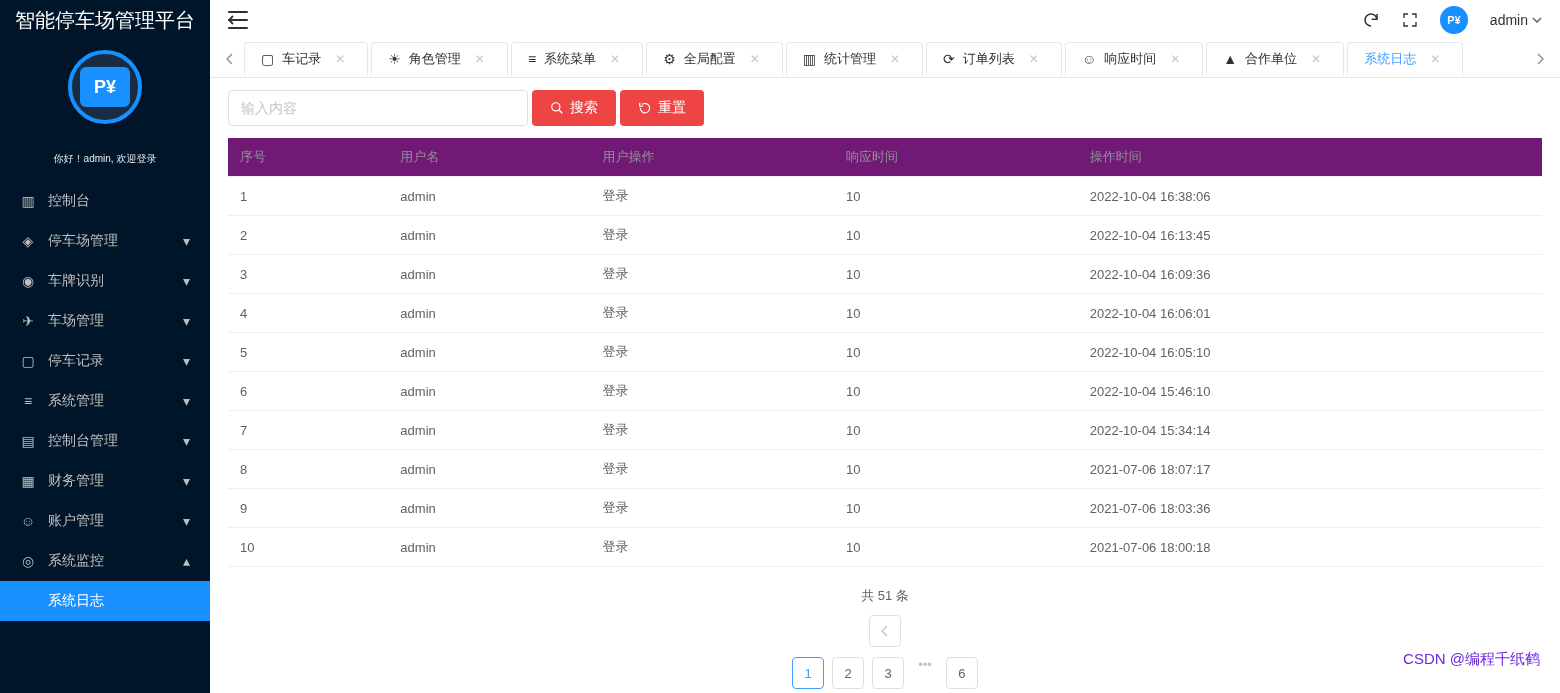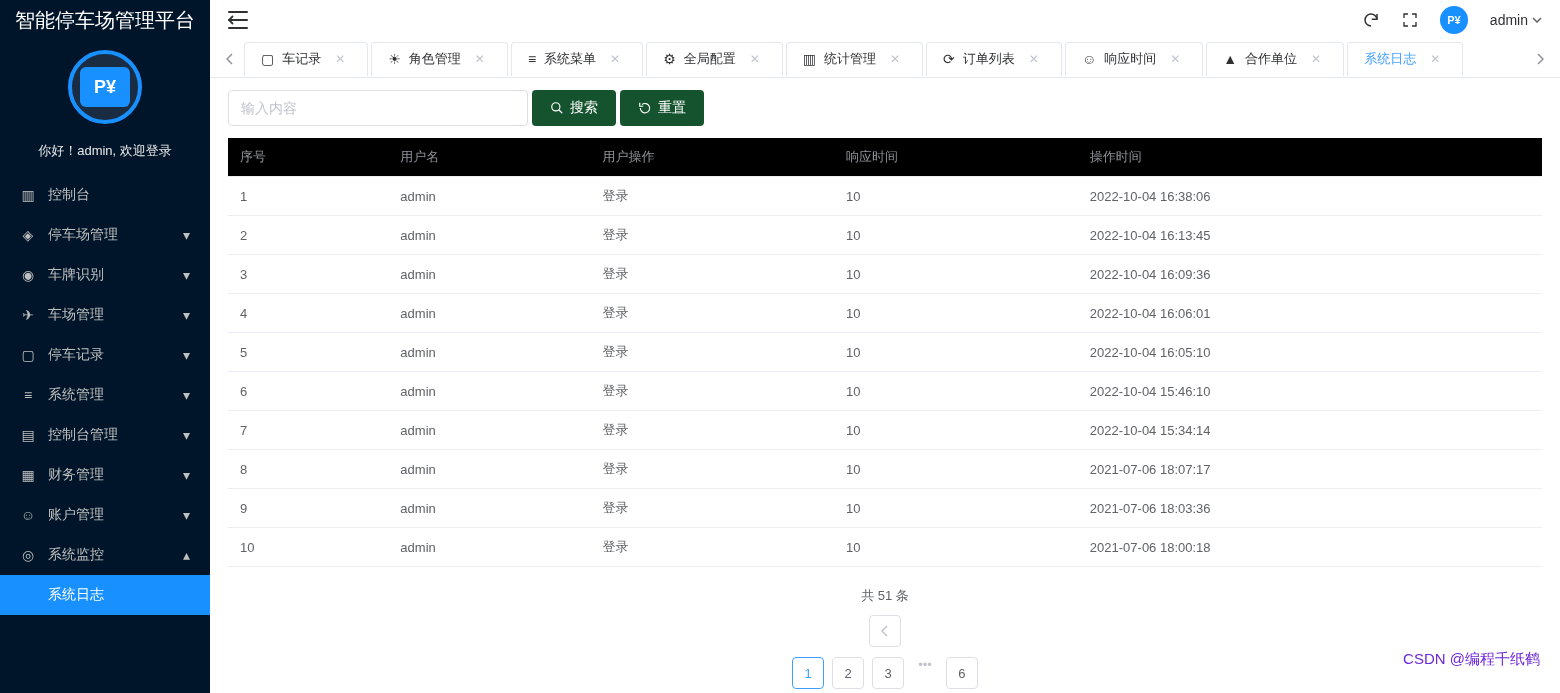--- a/index.html
+++ b/index.html
@@ -3,21 +3,21 @@
 <meta charset="utf-8">
 <style>
 * { box-sizing: border-box; margin: 0; padding: 0; }
 body { font-family: -apple-system, BlinkMacSystemFont, "Segoe UI", "PingFang SC", "Microsoft YaHei", sans-serif; font-size: 14px; color: #606266; background: #fff; width: 1560px; height: 693px; overflow: hidden; position: relative; }
 
 .sidebar { position: absolute; left: 0; top: 0; width: 210px; height: 693px; background: #001529; color: #fff; }
 .sidebar-title { height: 40px; display: flex; align-items: center; justify-content: center; font-size: 20px; font-weight: 500; color: #fff; }
 .logo-wrap { display: flex; flex-direction: column; align-items: center; padding: 10px 0 15px; }
 .logo-circle { width: 74px; height: 74px; border-radius: 50%; background: #1a2c42; border: 4px solid #1890ff; display: flex; align-items: center; justify-content: center; }
 .logo-inner { width: 50px; height: 40px; background: #1890ff; border-radius: 6px; display: flex; align-items: center; justify-content: center; color: #fff; font-weight: bold; font-size: 18px; }
-.welcome { margin-top: 18px; font-size: 13px; color: #e8e8e8; }
+.welcome { margin-top: 28px; font-size: 10px; color: #e8e8e8; }
 .menu { list-style: none; }
 .menu-item { height: 40px; display: flex; align-items: center; padding: 0 20px; color: #bfbfbf; cursor: pointer; position: relative; }
 .menu-item .micon { width: 16px; height: 16px; margin-right: 12px; display: inline-flex; align-items: center; justify-content: center; }
 .menu-item .arrow { position: absolute; right: 20px; }
 .submenu-item { height: 40px; display: flex; align-items: center; padding-left: 48px; background: #1890ff; color: #fff; cursor: pointer; }
 
 .header { position: absolute; left: 210px; top: 0; right: 0; height: 40px; display: flex; align-items: center; padding: 0 18px; }
 .hamburger { cursor: pointer; margin-right: 12px; }
 .header-right { margin-left: auto; display: flex; align-items: center; gap: 22px; }
 .avatar { width: 28px; height: 28px; border-radius: 50%; background: #1890ff; display: flex; align-items: center; justify-content: center; color: #fff; font-size: 11px; font-weight: bold; }
@@ -28,26 +28,26 @@
 .tabs-inner { flex: 1; display: flex; gap: 0; overflow: hidden; padding: 0 4px; }
 .tab { height: 34px; border: 1px solid #e4e7ed; border-bottom: none; border-radius: 4px 4px 0 0; padding: 0 22px 0 16px; display: flex; align-items: center; gap: 8px; margin-right: 3px; cursor: pointer; color: #303133; background: #fff; font-size: 13px; }
 .tab.active { color: #409eff; }
 .tab .ticon { font-size: 14px; display: inline-flex; }
 .tab .tclose { color: #c0c4cc; font-size: 12px; margin-left: 6px; }
 
 .content { position: absolute; left: 210px; top: 78px; right: 0; bottom: 0; padding: 12px 18px; overflow: auto; }
 .search-row { display: flex; gap: 4px; margin-bottom: 12px; }
 .search-input { width: 300px; height: 36px; border: 1px solid #dcdfe6; border-radius: 4px; padding: 0 12px; font-size: 14px; color: #606266; }
 .search-input::placeholder { color: #c0c4cc; }
-.btn { height: 36px; padding: 0 18px; border-radius: 4px; border: none; background: #14532d; color: #fff; display: inline-flex; align-items: center; gap: 6px; cursor: pointer; font-size: 14px; }
+.btn { height: 36px; padding: 0 18px; border-radius: 4px; border: none; background: #ef4444; color: #fff; display: inline-flex; align-items: center; gap: 6px; cursor: pointer; font-size: 14px; }
 .btn .bicon { font-size: 14px; }
 
 .table { width: 100%; border-collapse: collapse; }
 .table th, .table td { text-align: left; padding: 10px 12px; border-bottom: 1px solid #ebeef5; font-weight: normal; font-size: 13px; }
-.table th { background: #000000; color: #909399; font-weight: 500; }
+.table th { background: #701a75; color: #909399; font-weight: 500; }
 .table td { color: #606266; }
 
 .pagination { display: flex; align-items: center; justify-content: flex-end; gap: 10px; margin-top: 20px; font-size: 13px; color: #606266; flex-direction: column; }
 .pg-btn { min-width: 32px; height: 32px; border: 1px solid #dcdfe6; border-radius: 4px; background: #fff; display: inline-flex; align-items: center; justify-content: center; cursor: pointer; color: #606266; }
 .pg-btn.active { border-color: #409eff; color: #409eff; }
 .pg-btn.disabled { color: #c0c4cc; cursor: not-allowed; }
 .pg-ellipsis { color: #c0c4cc; padding: 0 6px; }
 .pg-size { height: 32px; border: 1px solid #dcdfe6; border-radius: 5px; padding: 0 22px 0 10px; display: inline-flex; align-items: center; position: relative; cursor: pointer; }
 .pg-size::after { content: ""; position: absolute; right: 8px; top: 13px; border: 4px solid transparent; border-top-color: #c0c4cc; }
 .pg-jump input { width: 46px; height: 32px; border: 1px solid #dcdfe6; border-radius: 4px; text-align: center; margin-left: 6px; }

